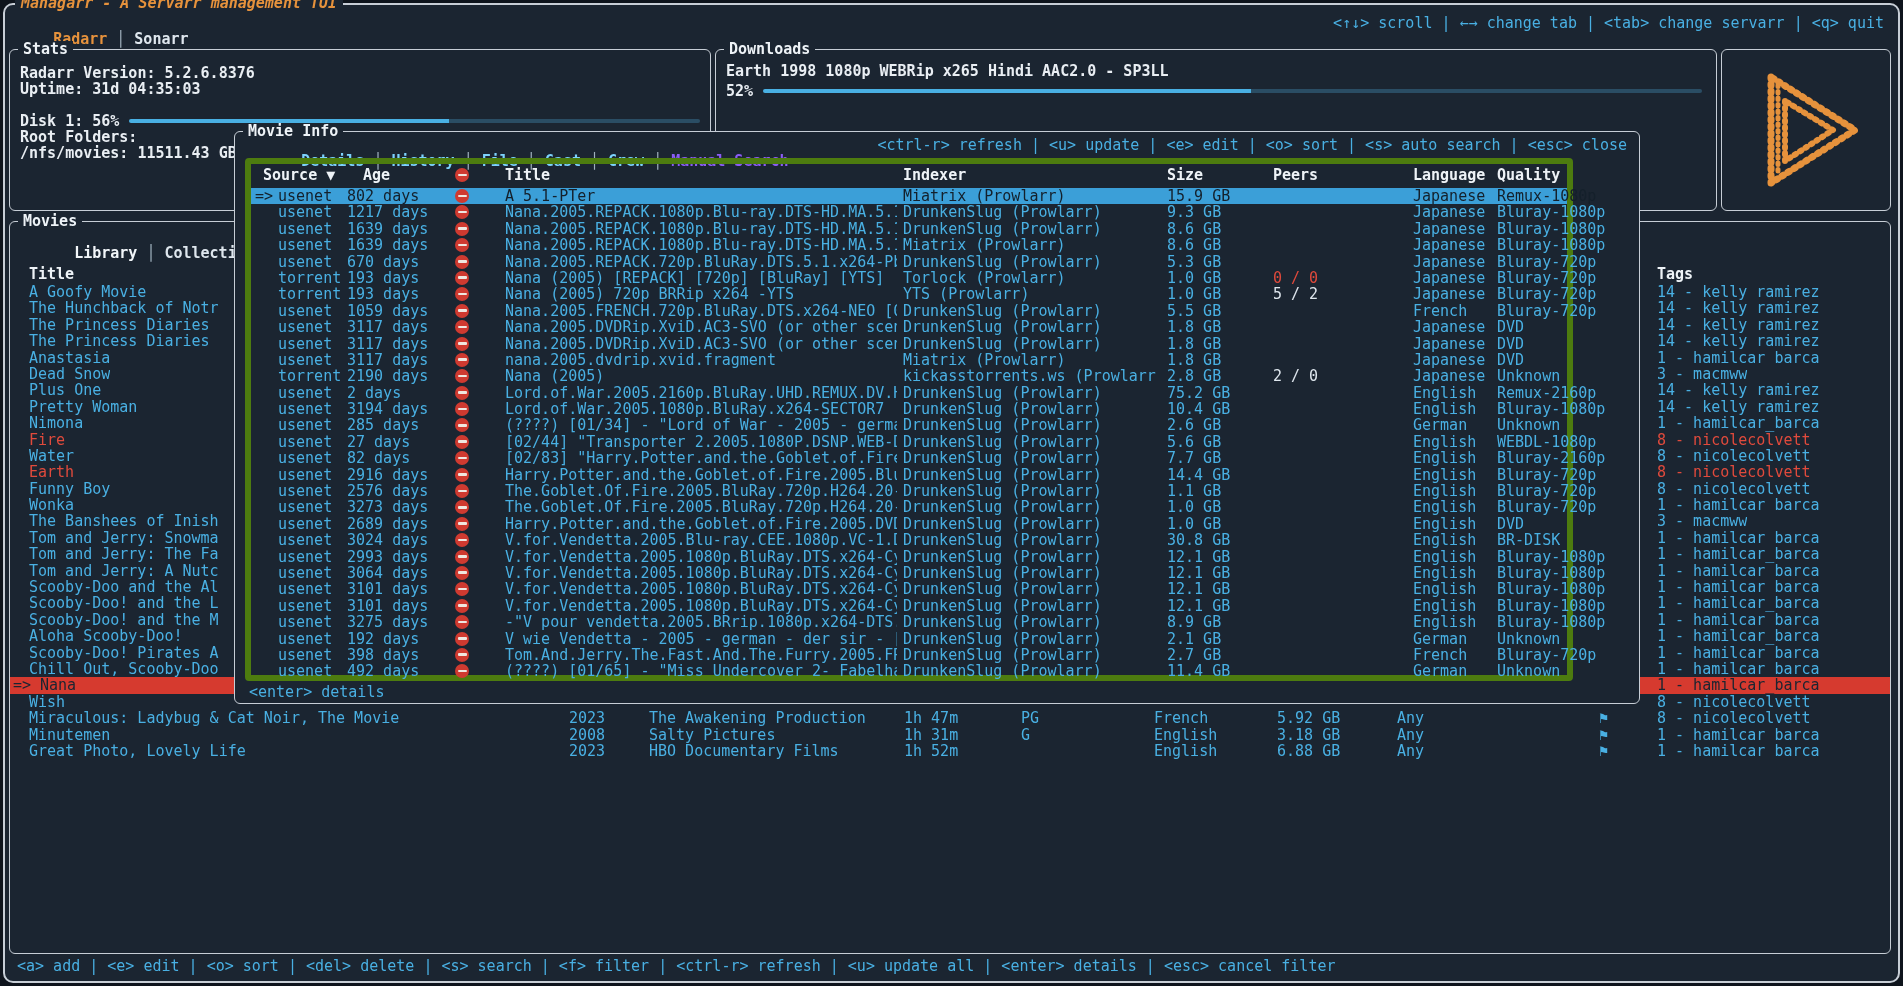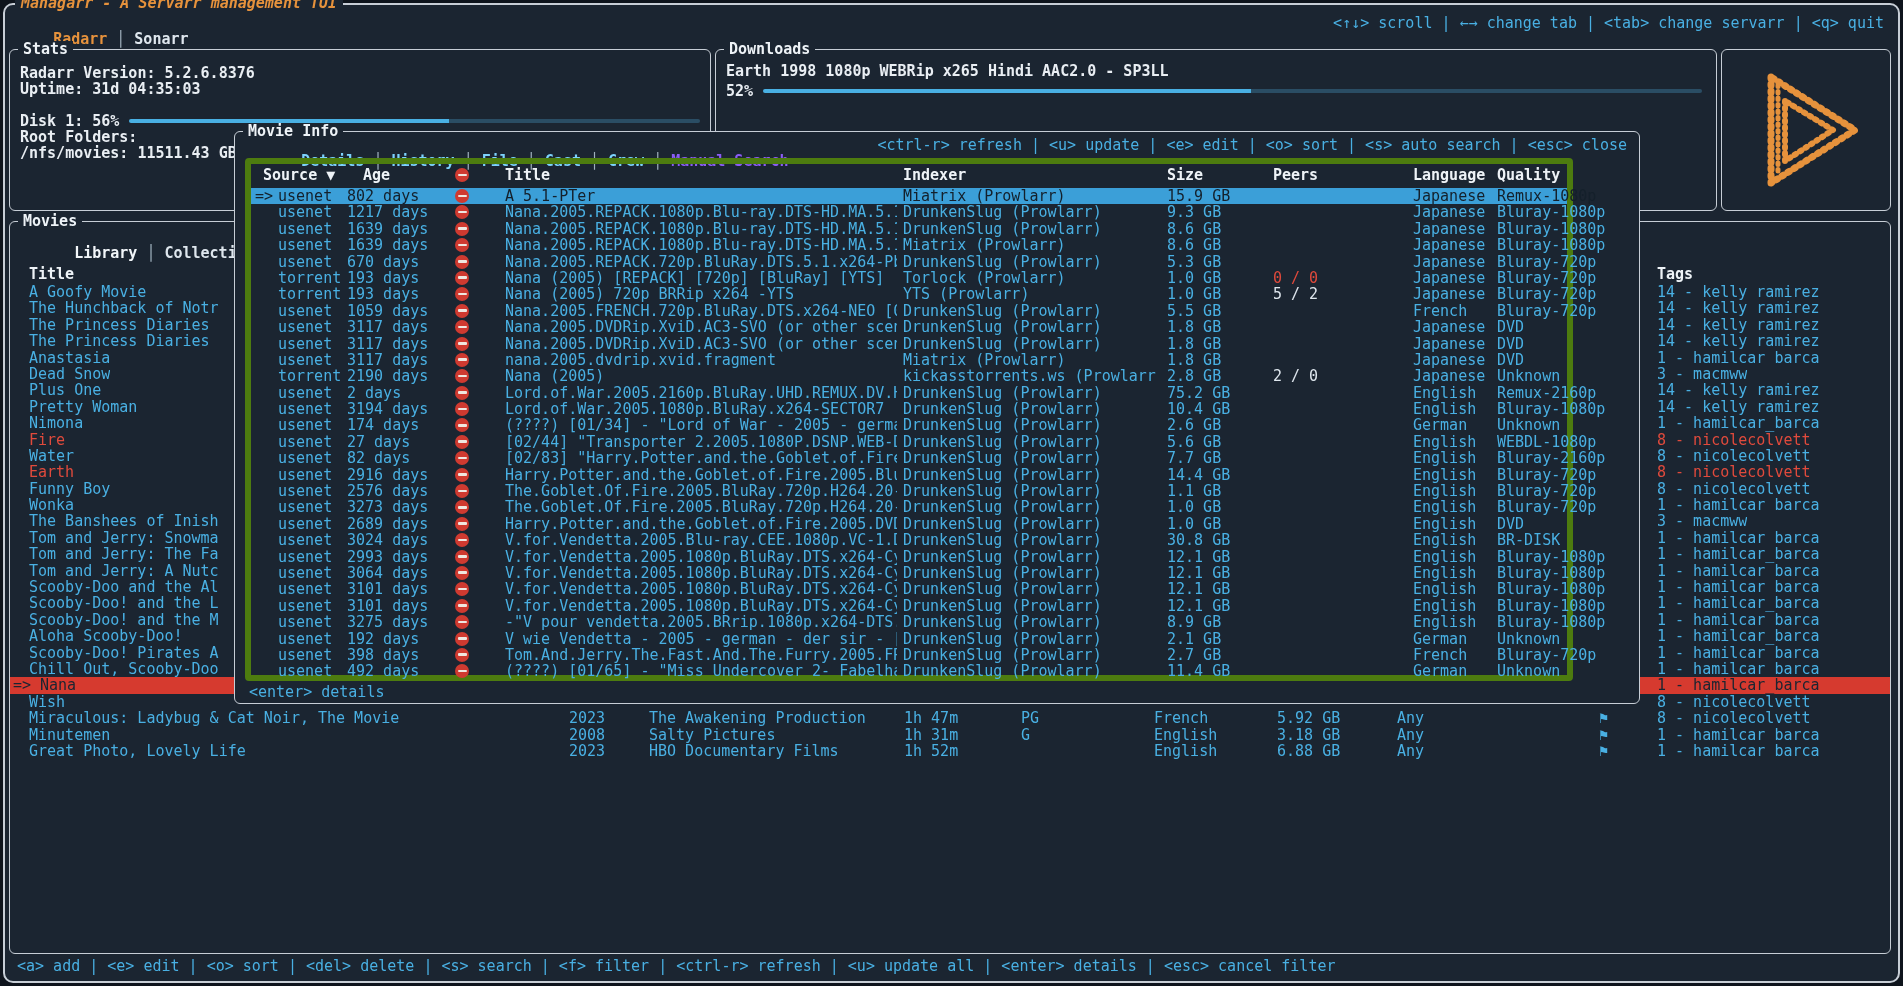--- a/index.html
+++ b/index.html
@@ -417,21 +417,21 @@
             <span class="cell x-age">3194 days</span>
             <span class="cell reject x-icon"></span>
             <span class="cell x-title">Lord.of.War.2005.1080p.BluRay.x264-SECTOR7</span>
             <span class="cell x-indexer">DrunkenSlug (Prowlarr)</span>
             <span class="cell x-size">10.4 GB</span>
             <span class="cell x-lang">English</span>
             <span class="cell x-quality">Bluray-1080p</span>
           </div>
           <div class="xrow">
             <span class="cell x-src">usenet</span>
-            <span class="cell x-age">174 days</span>
+            <span class="cell x-age">285 days</span>
             <span class="cell reject x-icon"></span>
             <span class="cell x-title">(????) [01/34] - "Lord of War - 2005 - germa</span>
             <span class="cell x-indexer">DrunkenSlug (Prowlarr)</span>
             <span class="cell x-size">2.6 GB</span>
             <span class="cell x-lang">German</span>
             <span class="cell x-quality">Unknown</span>
           </div>
           <div class="xrow">
             <span class="cell x-src">usenet</span>
             <span class="cell x-age">27 days</span>

